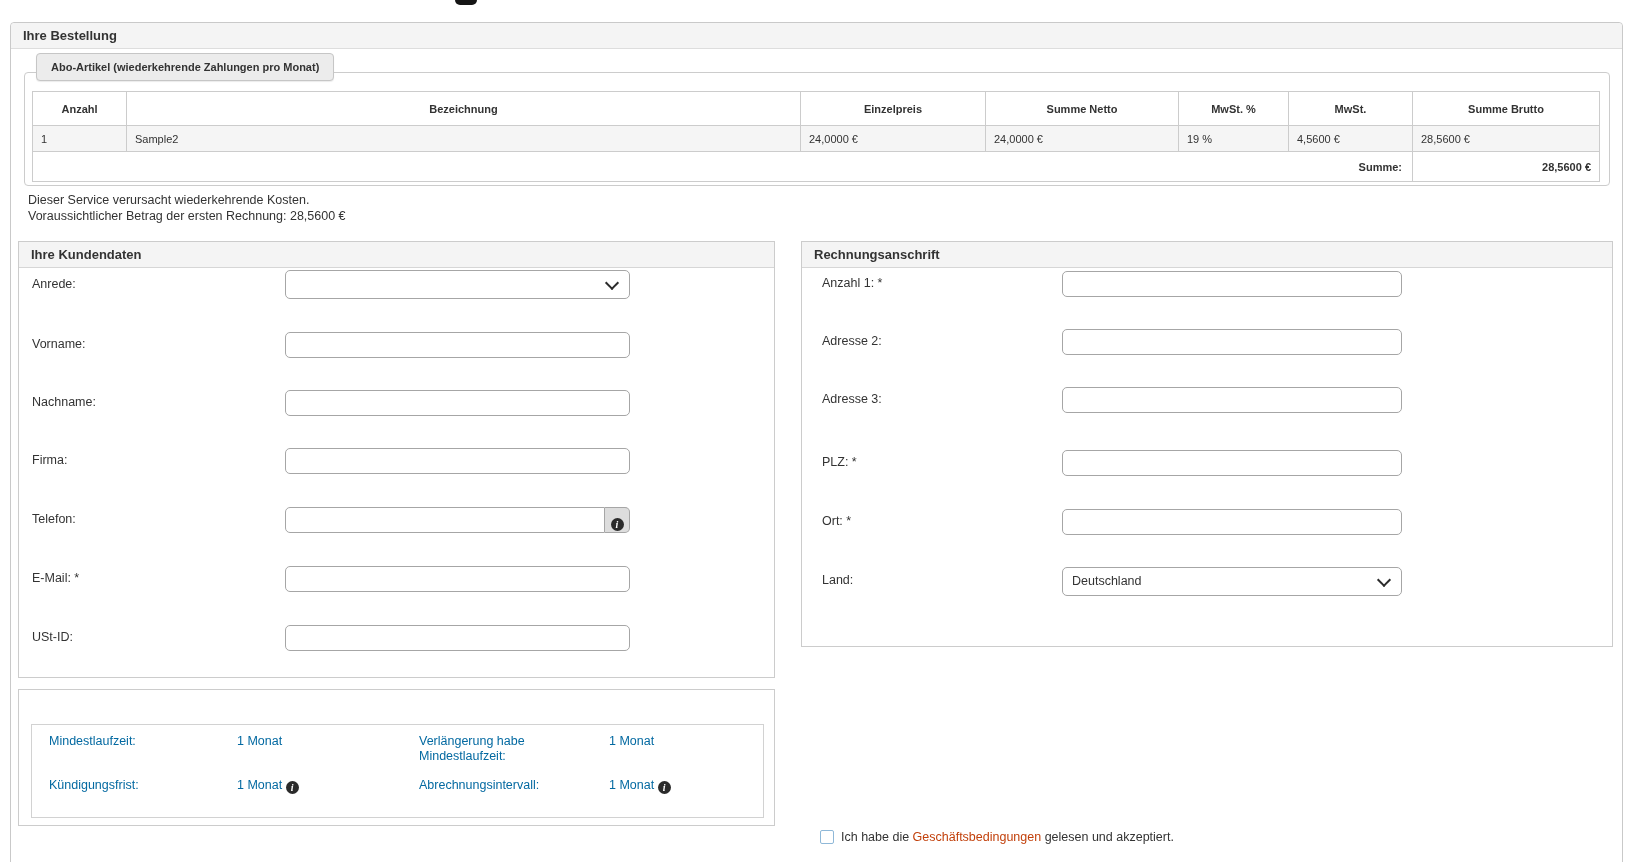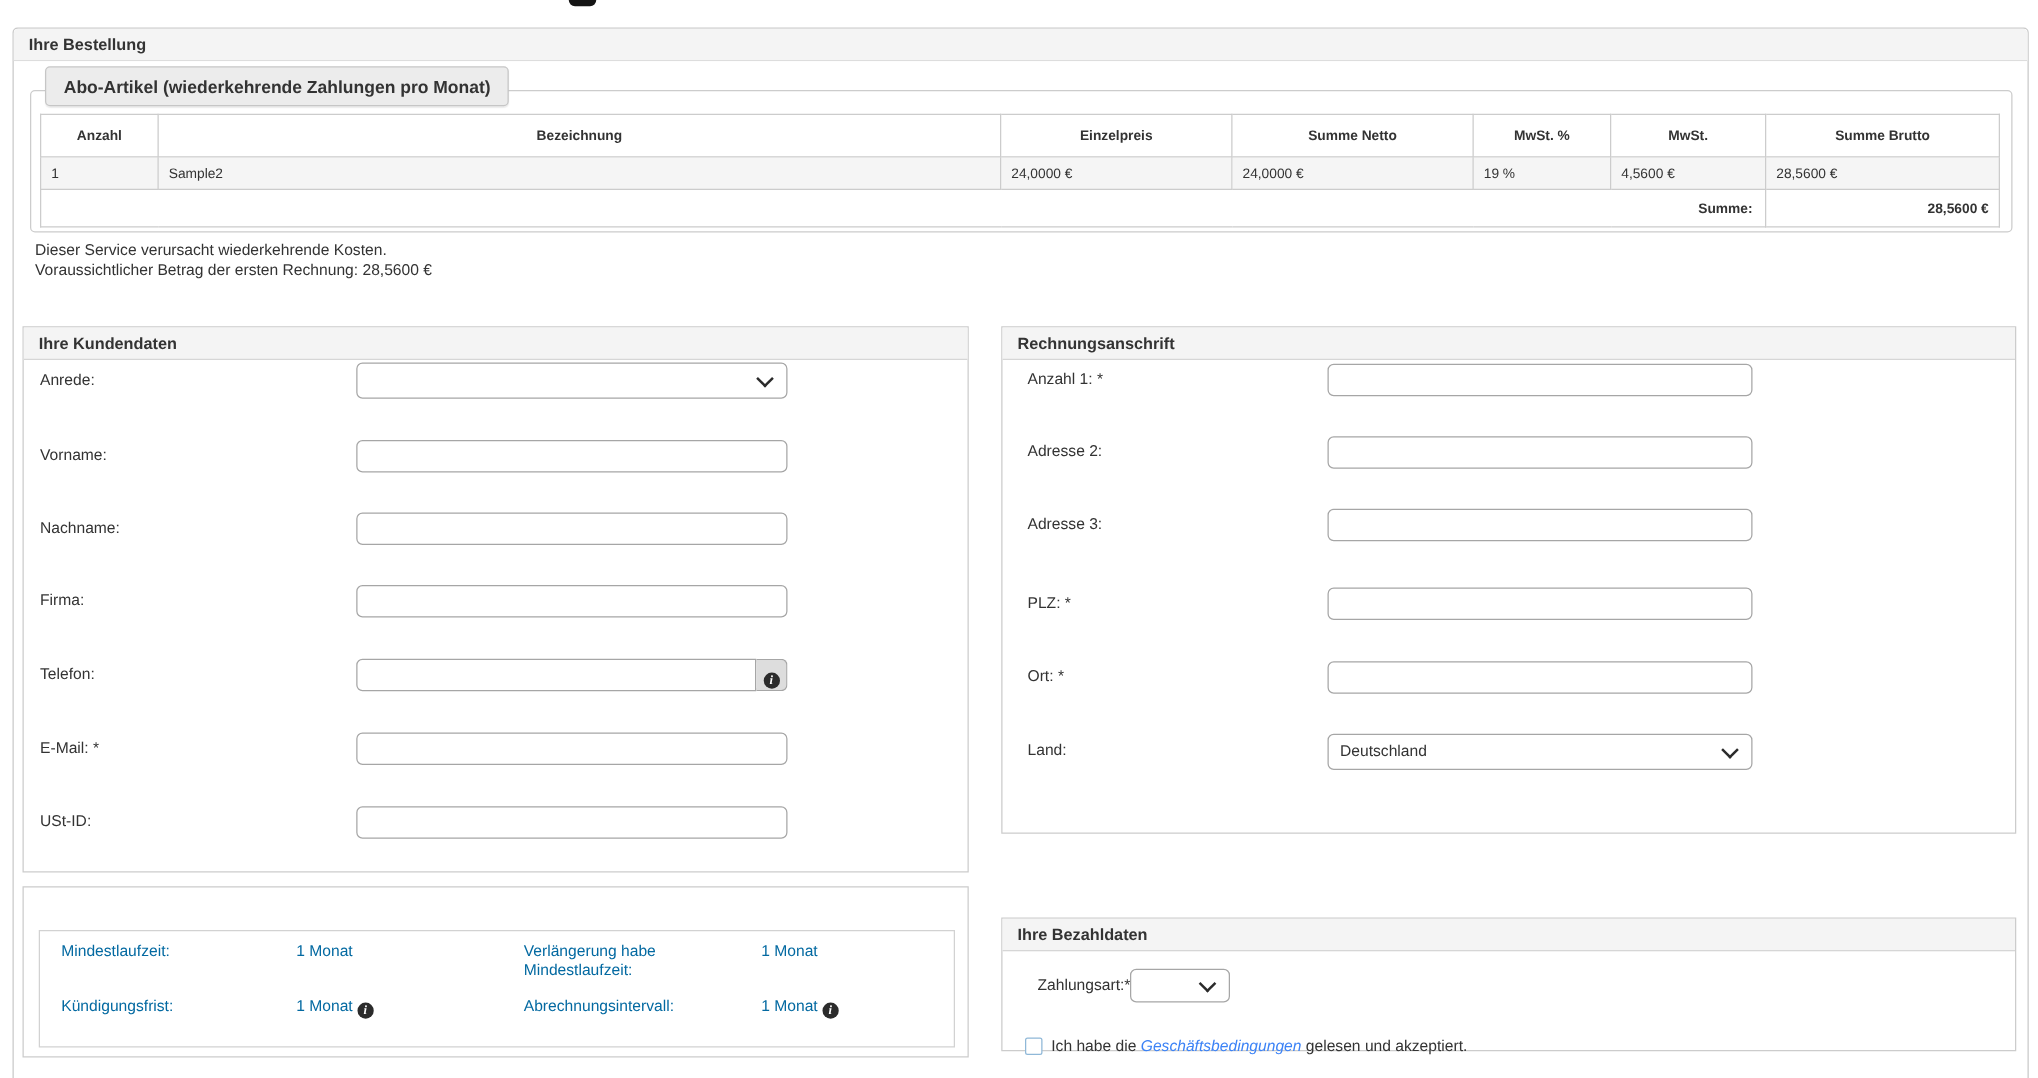--- a/index.html
+++ b/index.html
@@ -6,30 +6,30 @@
     font-family:"Liberation Sans","DejaVu Sans",sans-serif;color:#333;}
   .frag{position:absolute;left:455px;top:0;width:22px;height:5px;background:#151515;border-radius:0 0 5px 5px;}
   .container{position:absolute;left:10px;top:22px;width:1611px;height:900px;
     border:1px solid #c9c9c9;border-radius:4px 4px 0 0;background:#fff;}
   .section-head{position:absolute;left:0;top:0;width:100%;height:26px;box-sizing:border-box;
     background:#f4f4f4;border-bottom:1px solid #ddd;border-radius:4px 4px 0 0;
     font-size:13px;font-weight:bold;line-height:26px;padding-left:12px;}
   .fieldset{position:absolute;left:13px;top:49px;width:1584px;height:112px;
     border:1px solid #ccc;border-radius:4px;}
   .legend{position:absolute;left:25px;top:30px;background:#ececec;border:1px solid #c6c6c6;
-    border-radius:4px;padding:7px 14px;font-size:14px;font-weight:bold;box-shadow:0 1px 1px rgba(0,0,0,.08);}
+    border-radius:4px;padding:7px 14px;font-size:11px;font-weight:bold;box-shadow:0 1px 1px rgba(0,0,0,.08);}
   table.items{position:absolute;left:21px;top:68px;width:1568px;border-collapse:collapse;table-layout:fixed;
     font-size:11px;}
   table.items th,table.items td{border:1px solid #ccc;overflow:hidden;white-space:nowrap;}
   table.items th{height:31px;text-align:center;font-weight:bold;background:#fff;}
   table.items td.data{height:25px;padding:0 8px;background:#f5f5f5;text-align:left;}
   table.items td.tot-label{height:27px;text-align:right;font-weight:bold;padding-right:10px;background:#fff;}
   table.items td.tot-value{height:27px;text-align:right;font-weight:bold;padding-right:8px;background:#fff;}
   .notes{position:absolute;left:17px;top:170px;font-size:12.5px;line-height:15.5px;color:#333;}
-  .panel{position:absolute;border:1px solid #ccc;background:#fff;margin-top:20px;}
+  .panel{position:absolute;border:1px solid #ccc;background:#fff;}
   .panel-head{position:absolute;left:0;top:0;width:100%;height:26px;box-sizing:border-box;
     background:#f4f4f4;border-bottom:1px solid #d6d6d6;font-size:13px;font-weight:bold;
     line-height:26px;padding-left:12px;}
   .flabel{position:absolute;font-size:12.5px;color:#333;}
   .tinput{position:absolute;box-sizing:border-box;height:26px;background:#fff;
     border:1px solid #a6a6a6;border-radius:5px;padding:0 8px;font-size:12.5px;color:#333;outline:none;}
   .sel{position:absolute;box-sizing:border-box;height:29px;background:#fff;
     border:1px solid #a6a6a6;border-radius:5px;font-size:12.5px;line-height:27px;padding:0 26px 0 9px;
     color:#333;cursor:pointer;}
   .chevron{position:absolute;right:12px;top:50%;width:8px;height:8px;
@@ -39,21 +39,21 @@
     border:1px solid #a6a6a6;border-left:none;border-radius:0 5px 5px 0;text-align:center;line-height:25px;}
   .info-circle{display:inline-block;width:13px;height:13px;border-radius:50%;background:#2b2b2b;
     color:#fff;text-align:center;font:bold italic 10px/13px "Liberation Serif",serif;vertical-align:-2px;}
   .info-circle::after{content:"i";}
   .inner-box{position:absolute;border:1px solid #d2d2d2;background:#fff;}
   .ccell{position:absolute;font-size:12.5px;line-height:15px;color:#0369a1;}
   .terms{position:absolute;left:809px;top:806px;font-size:12.5px;line-height:16px;}
   .cbox{position:absolute;left:0;top:1px;width:14px;height:14px;box-sizing:border-box;
     border:1px solid #8fb8d8;border-radius:2px;background:#fff;cursor:pointer;}
   .terms-text{margin-left:21px;}
-  .link{color:#3b82f6;text-decoration:none;cursor:pointer;font-style:italic;}
+  .link{color:#c2410c;text-decoration:none;cursor:pointer;}
 </style>
 </head>
 <body>
 
 <div class="frag"></div>
 
 <div class="container">
 
   <div class="section-head">Ihre Bestellung</div>
 
@@ -170,27 +170,19 @@
       <span>1 Monat</span>
       <span class="info-circle"></span>
     </div>
     <div class="ccell" style="left:400px;top:88px;">Abrechnungsintervall:</div>
     <div class="ccell" style="left:590px;top:88px;">
       <span>1 Monat</span>
       <span class="info-circle"></span>
     </div>
   </div>
 
-  <div class="panel" style="left:790px;top:691px;width:810px;height:105px;">
-    <div class="panel-head">Ihre Bezahldaten</div>
-    <div class="flabel" style="left:28px;top:46px;">Zahlungsart:*</div>
-    <div class="sel" style="left:102px;top:40px;width:80px;height:27px;line-height:25px;">
-      <span></span>
-      <i class="chevron"></i>
-    </div>
-  </div>
 
   <div class="terms">
     <span class="cbox"></span>
     <span class="terms-text"><span>Ich habe die </span><a class="link">Geschäftsbedingungen</a><span> gelesen und akzeptiert.</span></span>
   </div>
 
 </div>
 
 </body></html>

